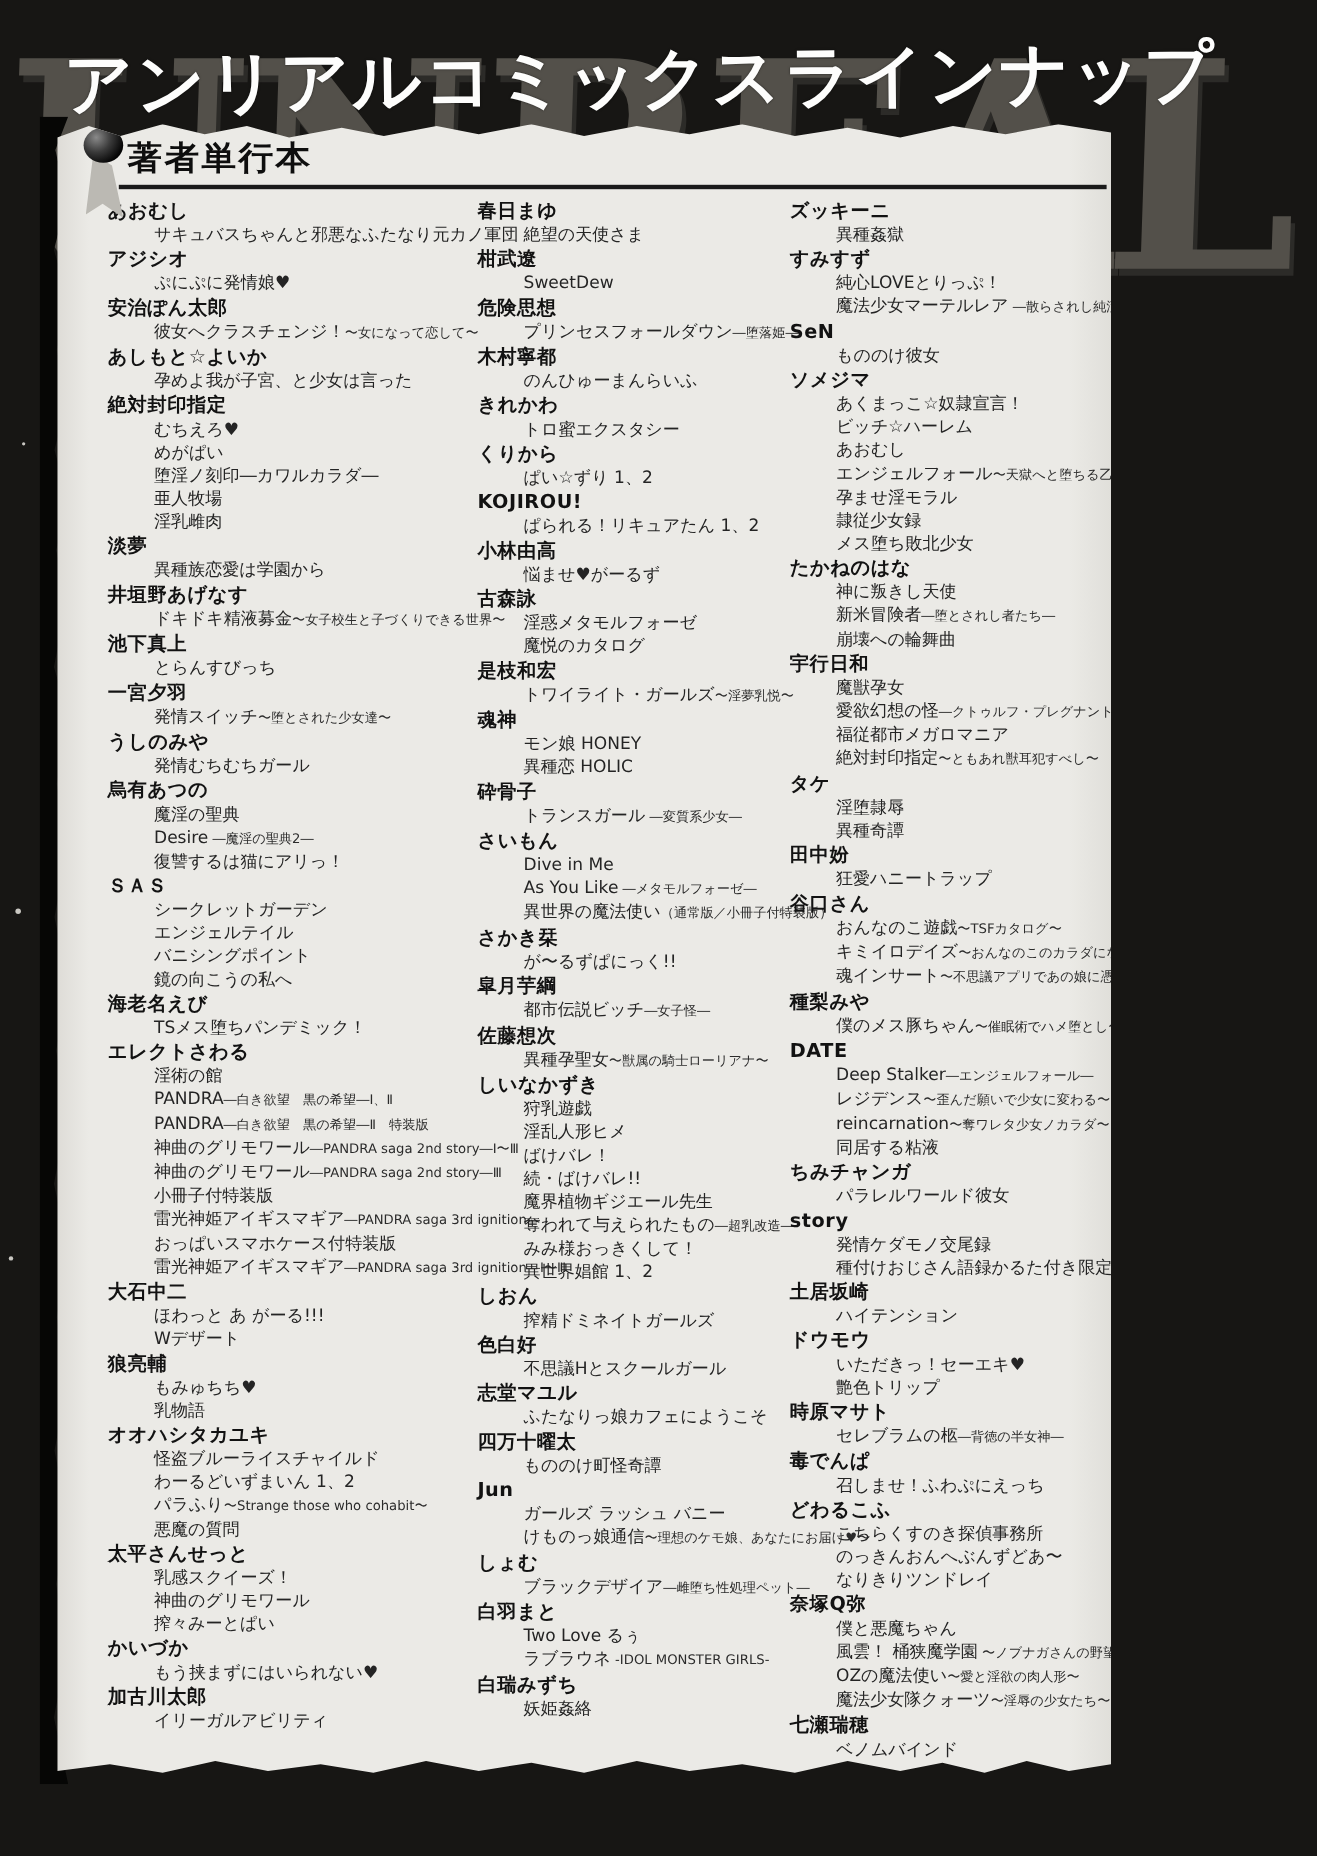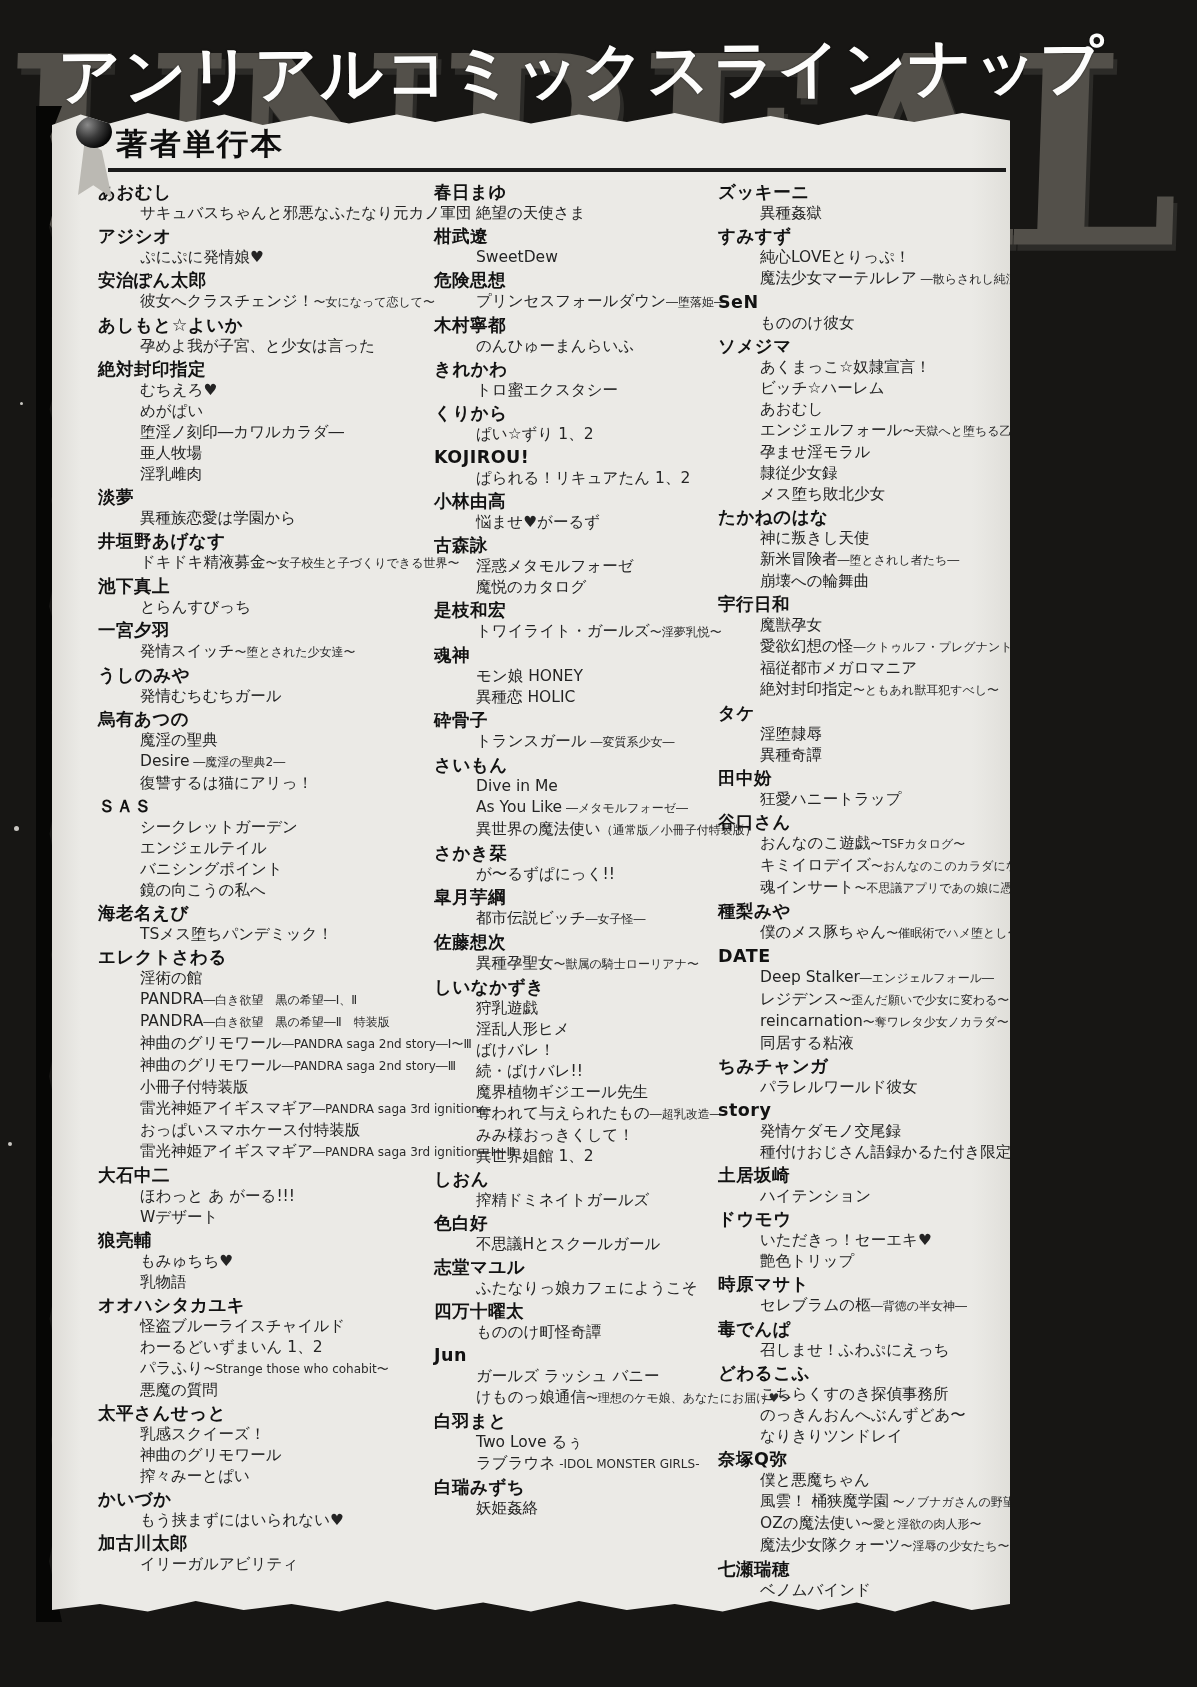--- a/index.html
+++ b/index.html
@@ -302,20 +302,24 @@
         <div class="author-block">
           <div class="author-name">四万十曜太</div>
           <div class="work-line">もののけ町怪奇譚</div>
         </div>
         <div class="author-block">
           <div class="author-name">Jun</div>
           <div class="work-line">ガールズ ラッシュ バニー</div>
           <div class="work-line"><span class="w-main">けものっ娘通信</span><span class="w-sub">〜理想のケモ娘、あなたにお届け♥〜</span></div>
         </div>
         <div class="author-block">
+          <div class="author-name">しょむ</div>
+          <div class="work-line"><span class="w-main">ブラックデザイア</span><span class="w-sub">―雌堕ち性処理ペット―</span></div>
+        </div>
+        <div class="author-block">
           <div class="author-name">白羽まと</div>
           <div class="work-line">Two Love るぅ</div>
           <div class="work-line"><span class="w-main">ラブラウネ</span><span class="w-sub"> -IDOL MONSTER GIRLS-</span></div>
         </div>
         <div class="author-block">
           <div class="author-name">白瑞みずち</div>
           <div class="work-line">妖姫姦絡</div>
         </div>
       </div>
       <div class="col col-2">

